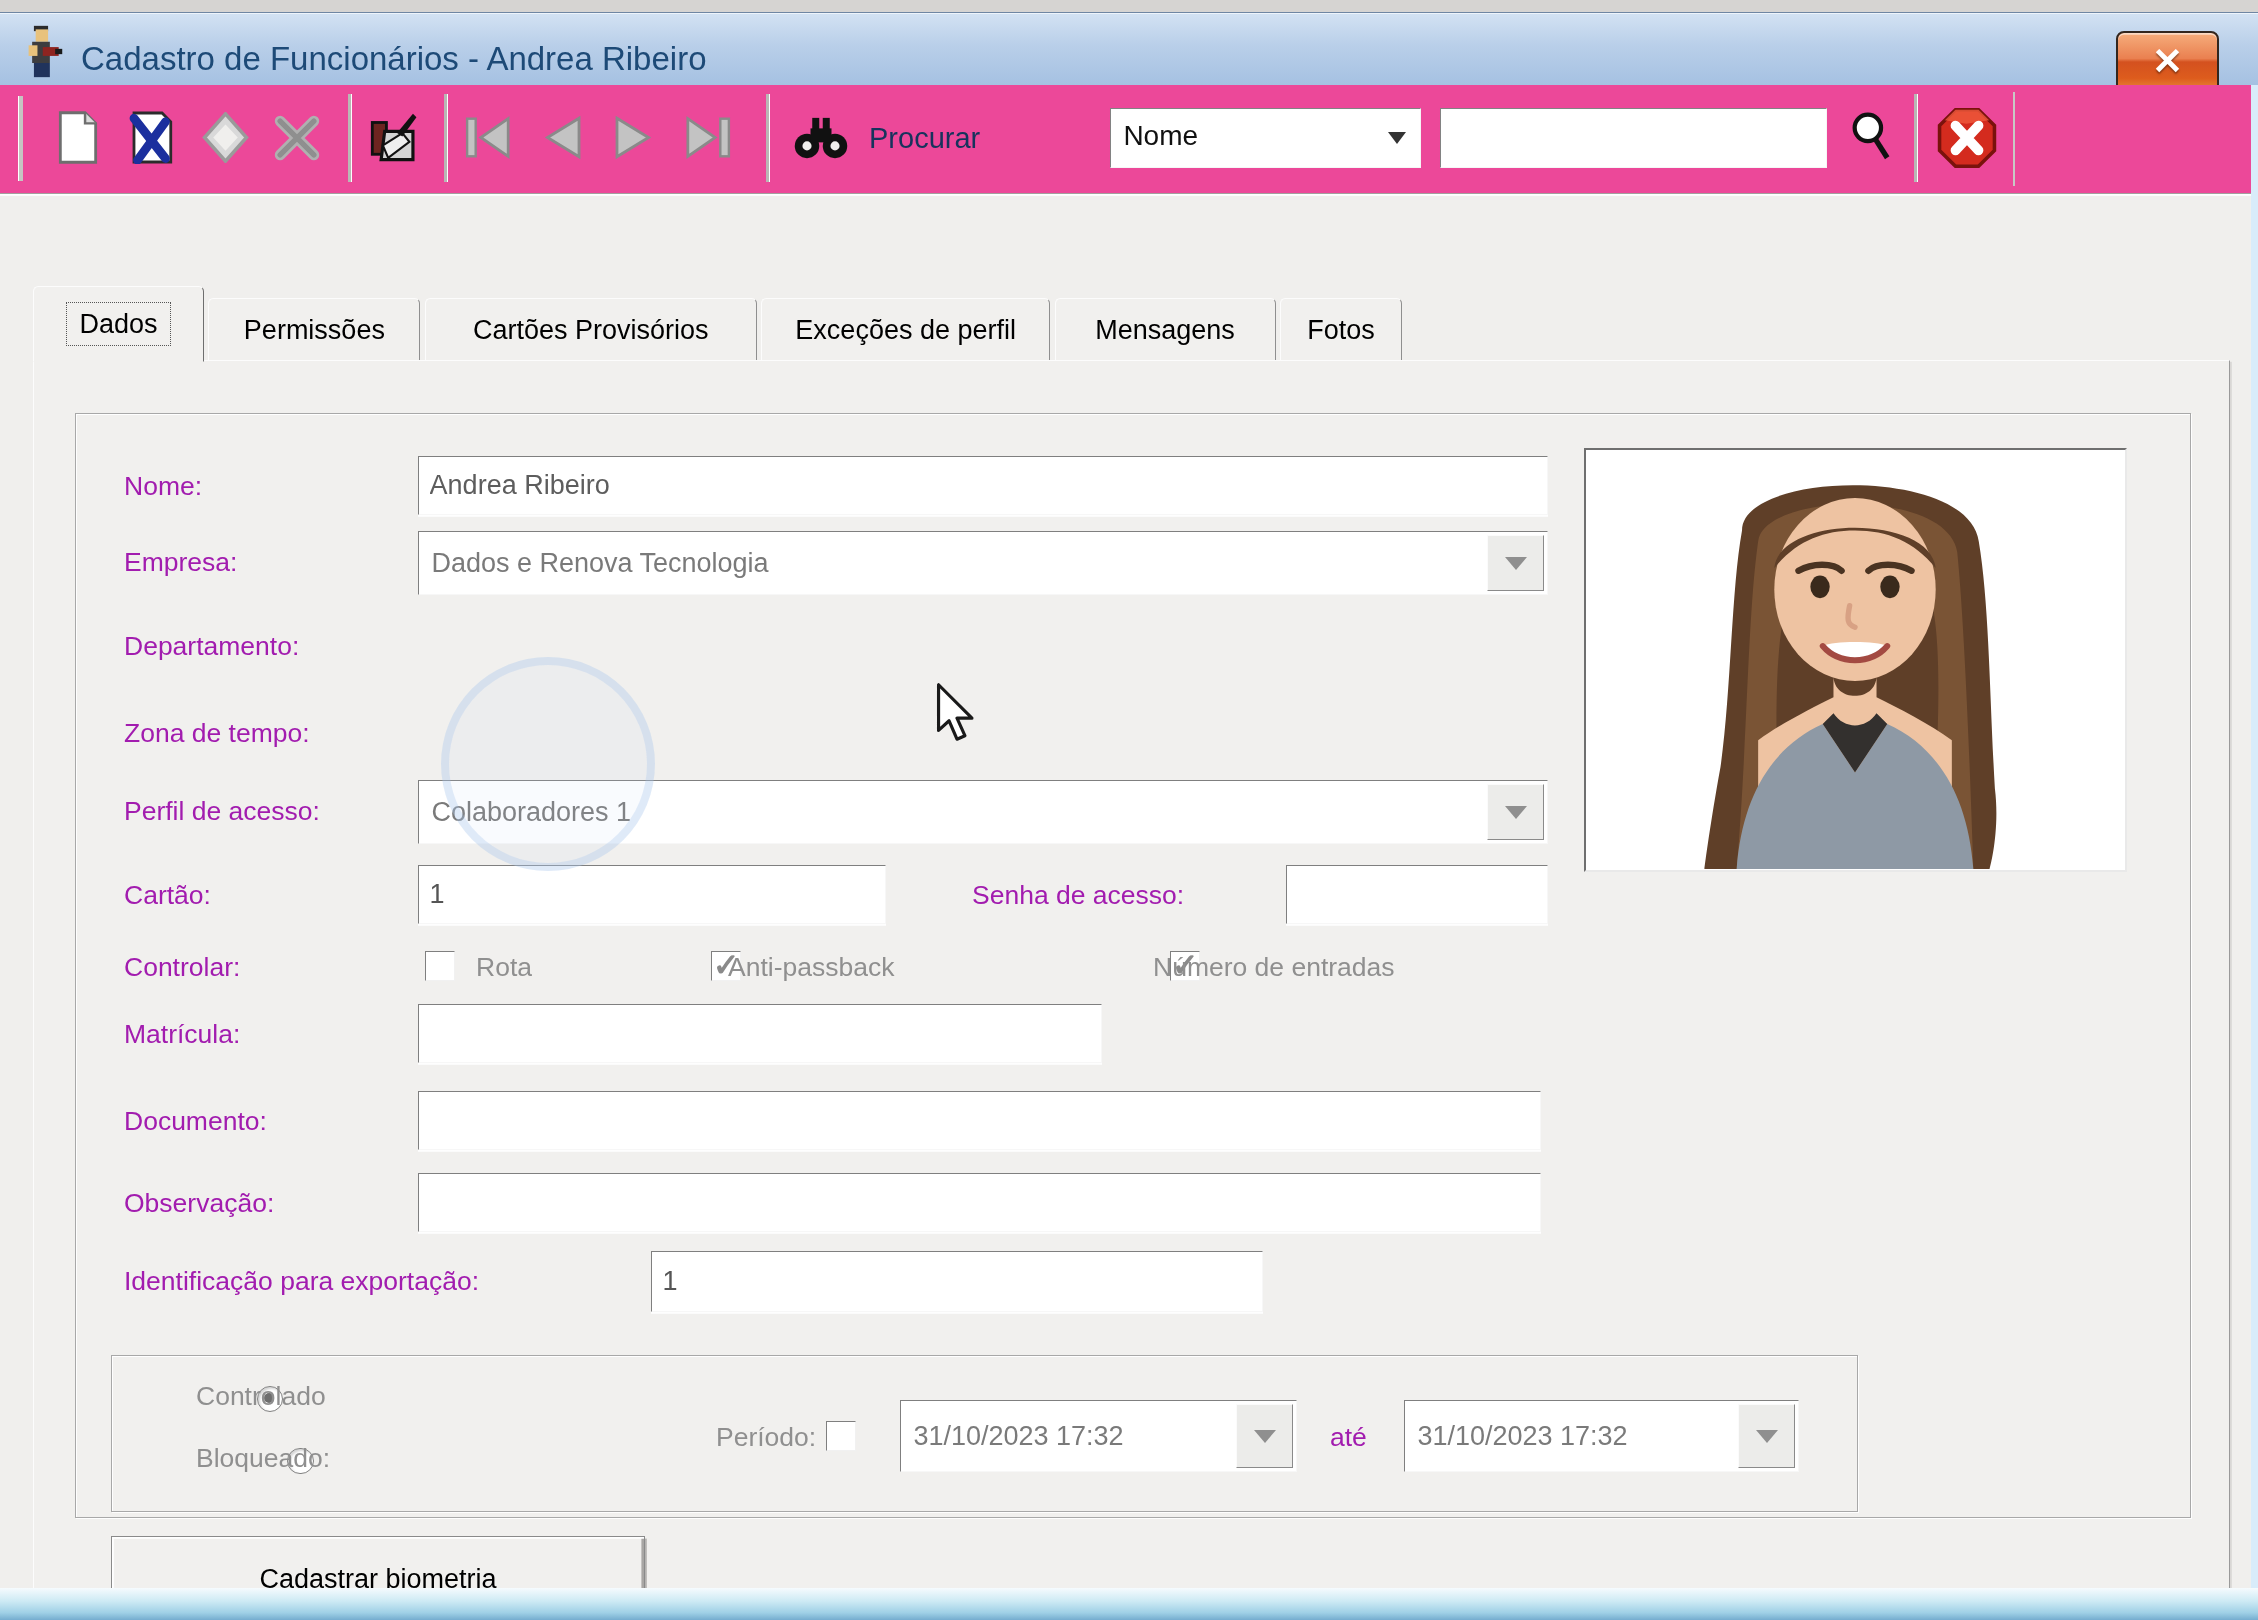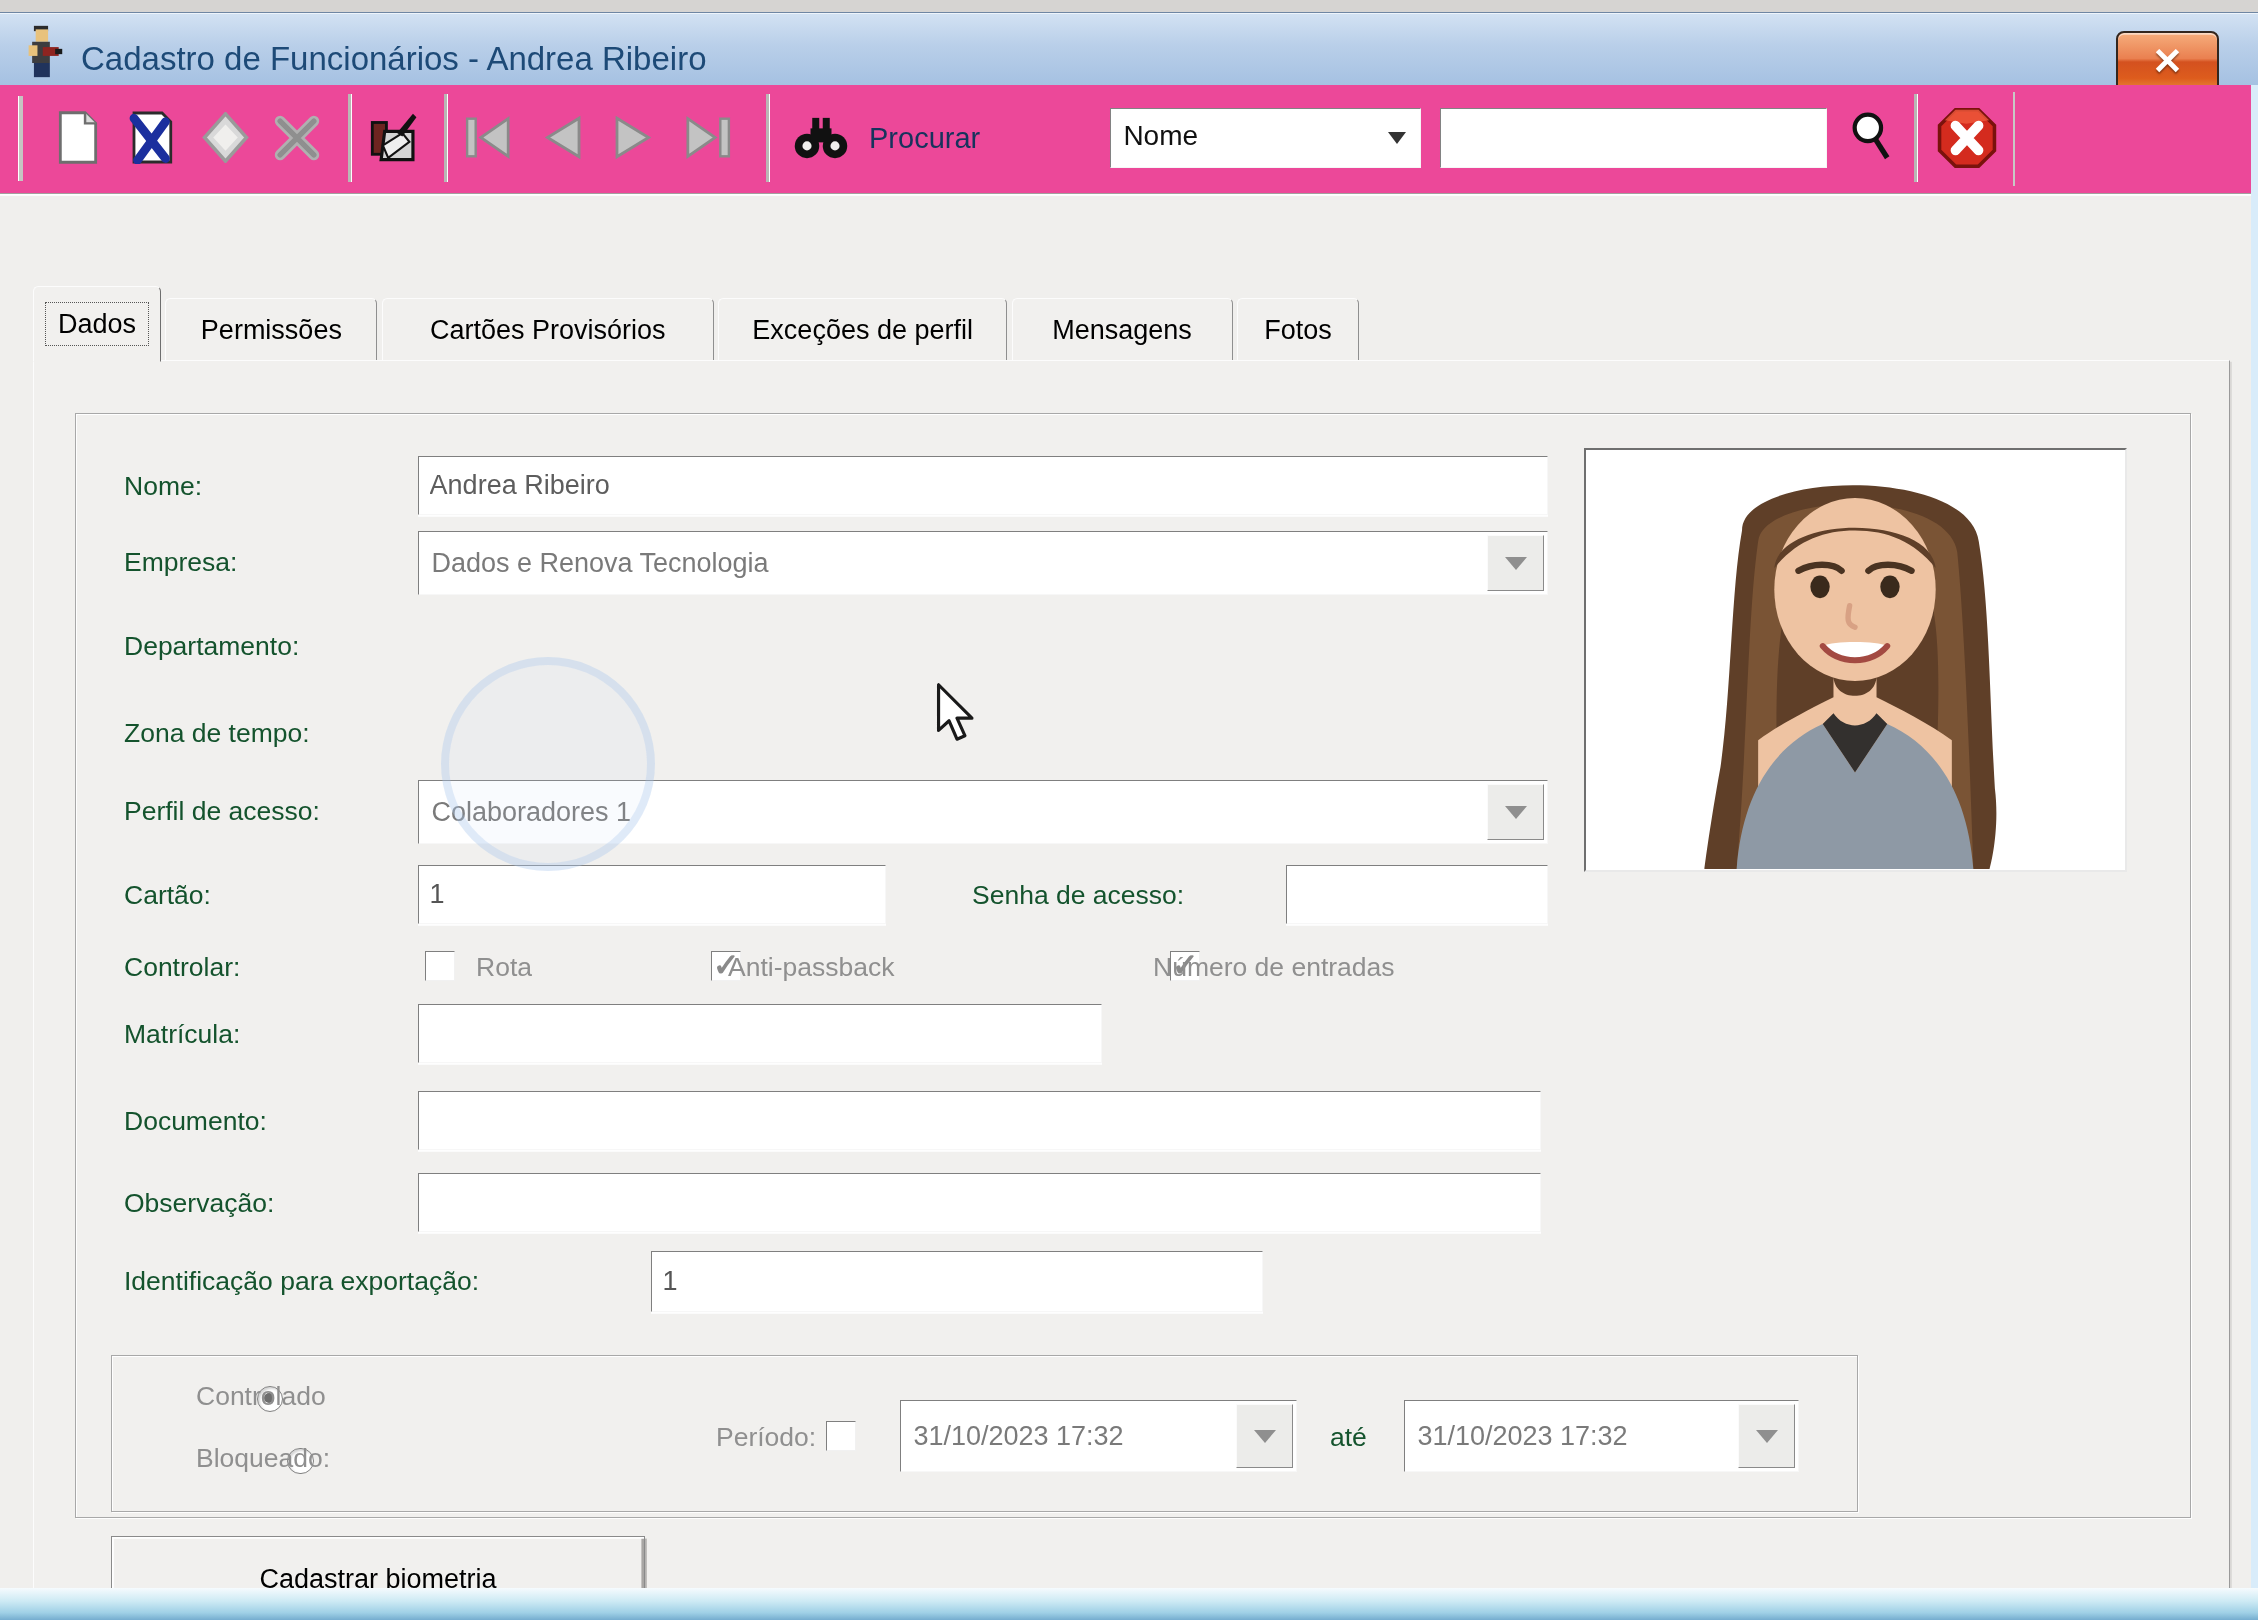--- a/index.html
+++ b/index.html
@@ -41,21 +41,21 @@
   .tab{height:64px;background:#f1f0ee;margin-right:4.4px;box-sizing:border-box;
     border:1.8px solid;border-color:#fcfcfc #8f8f8f #f1f0ee #fcfcfc;border-radius:5.3px 5.3px 0 0;
     display:flex;align-items:center;justify-content:center;font-size:27px;color:#000;white-space:nowrap;}
   .tab.active{height:76px;z-index:3;border-color:#fcfcfc #6e6e6e #f1f0ee #fcfcfc;}
   .tab.active .focus{border:1.8px dotted #555;padding:5.3px 12.4px;}
   .tabpage{left:33px;top:275px;width:2197px;height:1288px;background:#f1f0ee;box-sizing:border-box;
     border:1.8px solid;border-color:#fcfcfc #9a9a9a #9a9a9a #fcfcfc;box-shadow:1.8px 1.8px 0 #d9d7d5;}
   
   .gbox{box-sizing:border-box;border:1.8px solid #a8a8a8;
     box-shadow:0.9px 0.9px 0 #ffffff, inset 0.9px 0.9px 0 #ffffff;}
-  .lbl{font-size:26.5px;color:#14532d;white-space:nowrap;}
+  .lbl{font-size:26.5px;color:#a21caf;white-space:nowrap;}
   .lbl.dis{color:#8f8f8f;}
   .txtbox{background:#fff;border:1.8px solid;border-color:#7f7f7f #f7f7f7 #f7f7f7 #7f7f7f;
     box-shadow:0 1.8px 0 rgba(255,255,255,.9);box-sizing:border-box;}
   .txtbox input{width:100%;height:100%;border:0;outline:0;background:#fff;
     font:27px "Liberation Sans",sans-serif;color:#555;padding:0 10.6px;box-sizing:border-box;}
   .combo{background:#fff;border:1.8px solid;border-color:#7f7f7f #f7f7f7 #f7f7f7 #7f7f7f;box-sizing:border-box;}
   .combo .val{position:absolute;left:12.4px;top:50%;transform:translateY(-50%);font-size:27px;color:#7a7a7a;white-space:nowrap;}
   .combo .abtn{position:absolute;right:2.6px;top:2.6px;bottom:2.6px;width:55px;background:#ececea;
     border:1.8px solid;border-color:#fbfbfb #8a8a8a #8a8a8a #fbfbfb;display:flex;align-items:center;justify-content:center;}
   .combo .tri{width:0;height:0;border-left:11.5px solid transparent;border-right:11.5px solid transparent;border-top:13.2px solid #8f8f8f;}
@@ -204,21 +204,21 @@
           <polygon points="11,2 24,2 33,11 33,25 24,34 11,34 2,25 2,11" fill="#d42b1e" stroke="#7a120c" stroke-width="2"></polygon>
           <polygon points="11,2 24,2 30,8 17,10 5,8" fill="#ef5a3c" opacity="0.8"></polygon>
           <path d="M11 11 L24 25 M24 11 L11 25" stroke="#fff" stroke-width="5.5" stroke-linecap="round"></path>
         </svg>
       </div>
       <div class="abs tb-edge"></div>
     </div>
 
     
     <div class="abs tabrow">
-      <div class="tab active" style="width:128px">
+      <div class="tab active" style="width:171px">
         <span class="focus">Dados</span>
       </div>
       <div class="tab" style="width:212px">
         <span>Permissões</span>
       </div>
       <div class="tab" style="width:332px">
         <span>Cartões Provisórios</span>
       </div>
       <div class="tab" style="width:289px">
         <span>Exceções de perfil</span>

